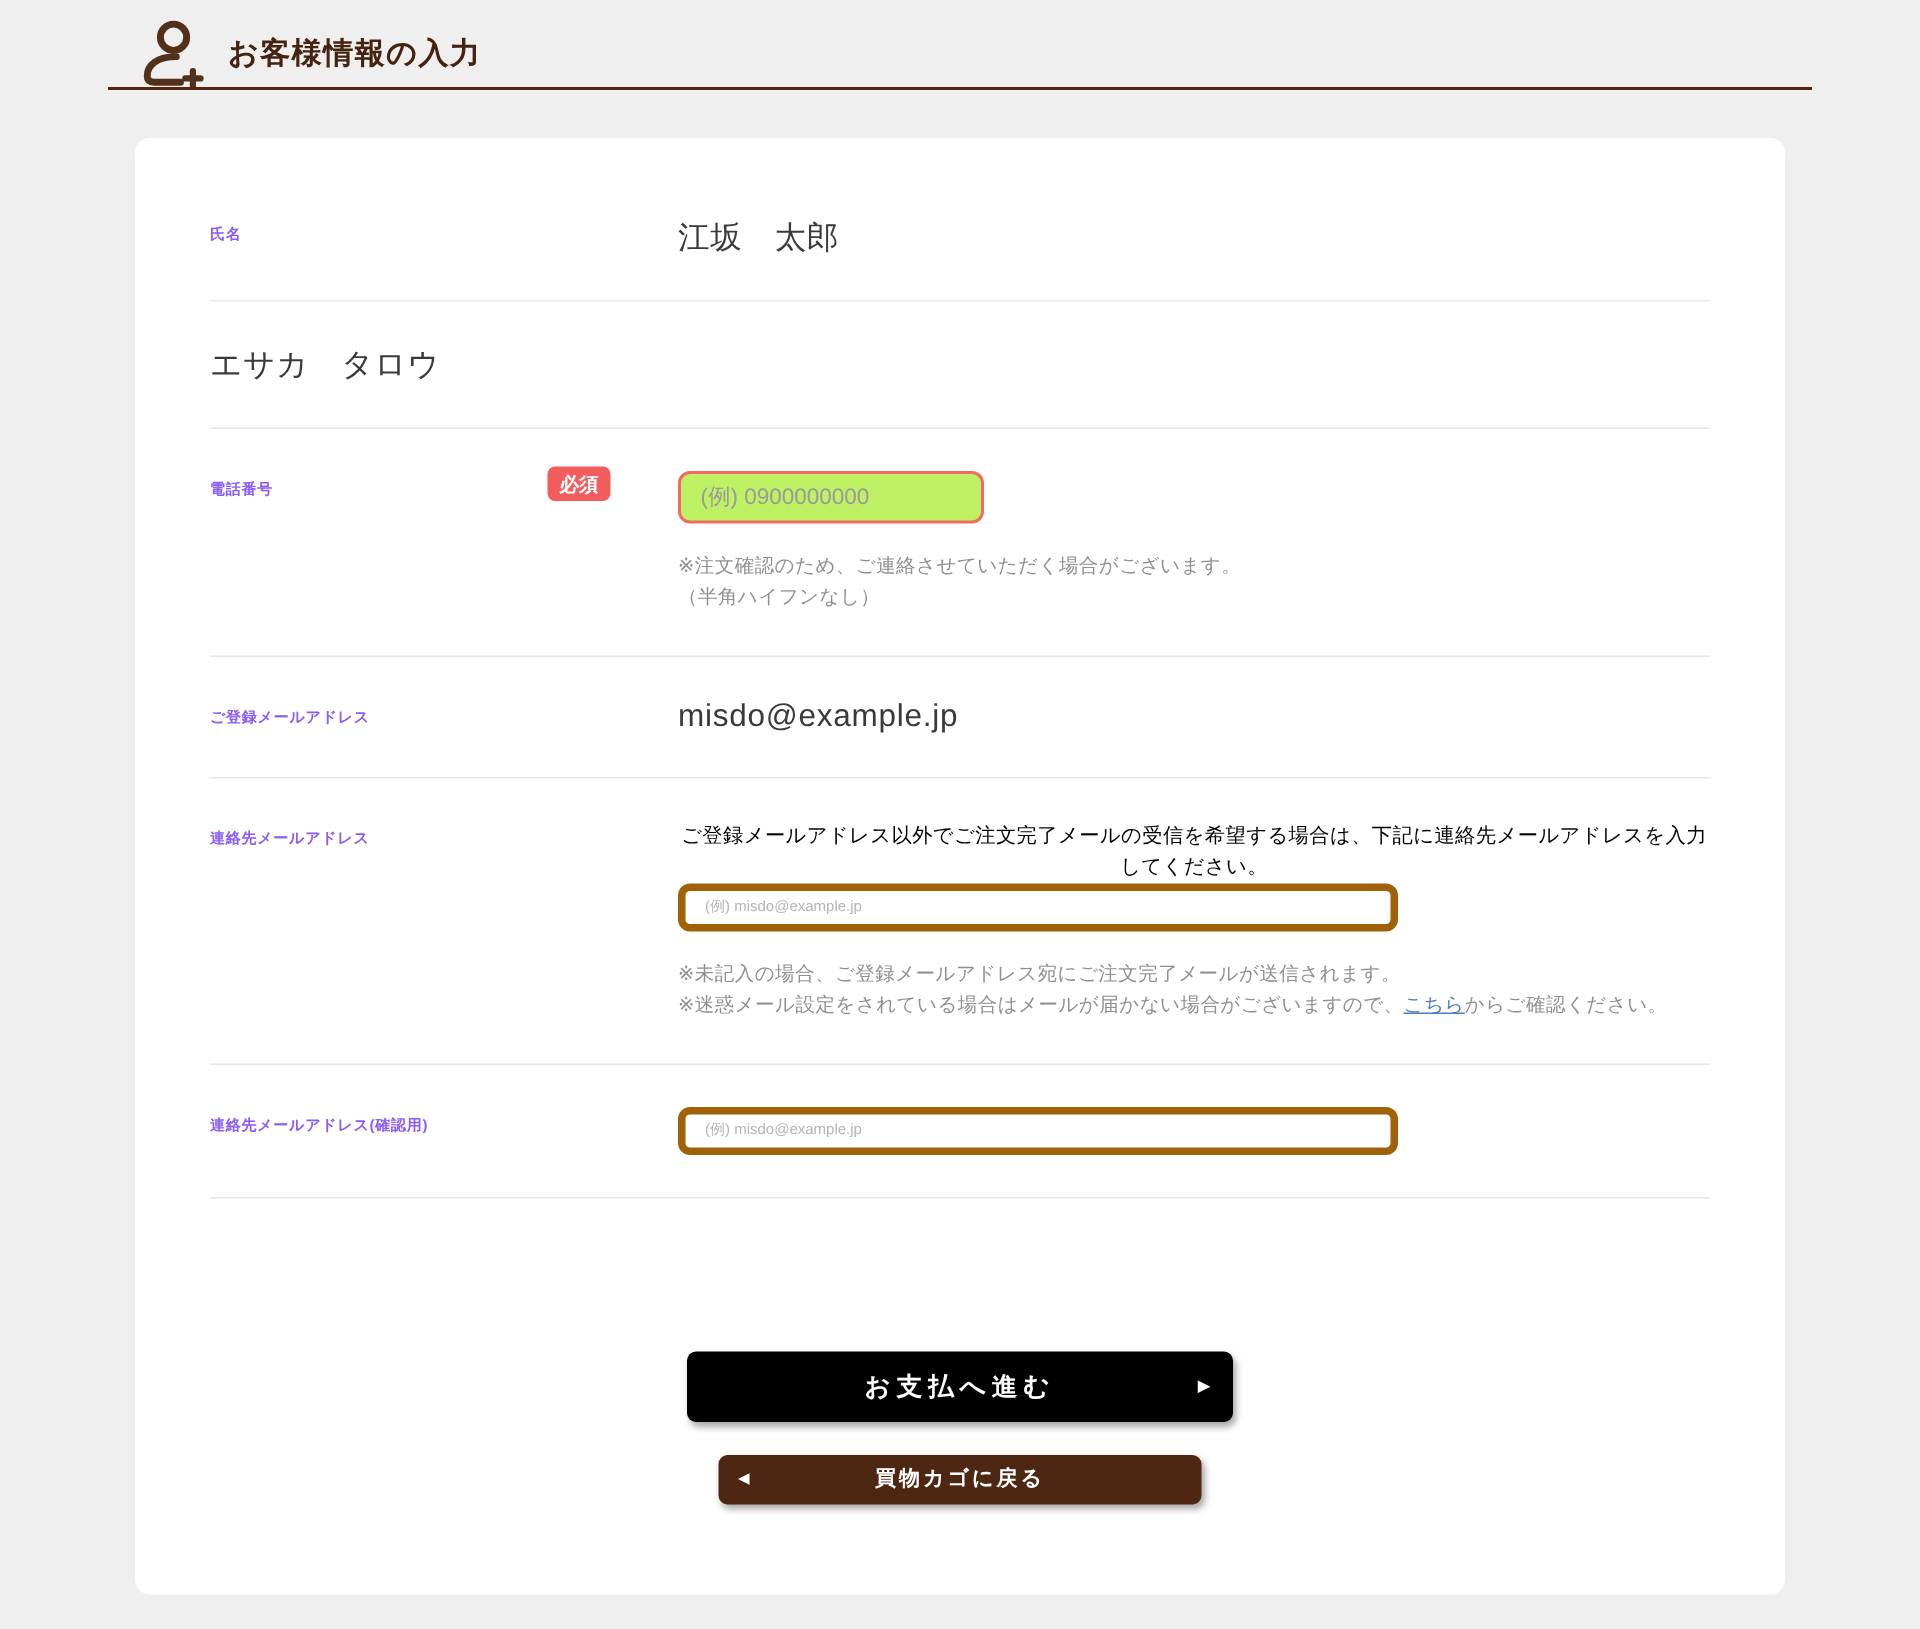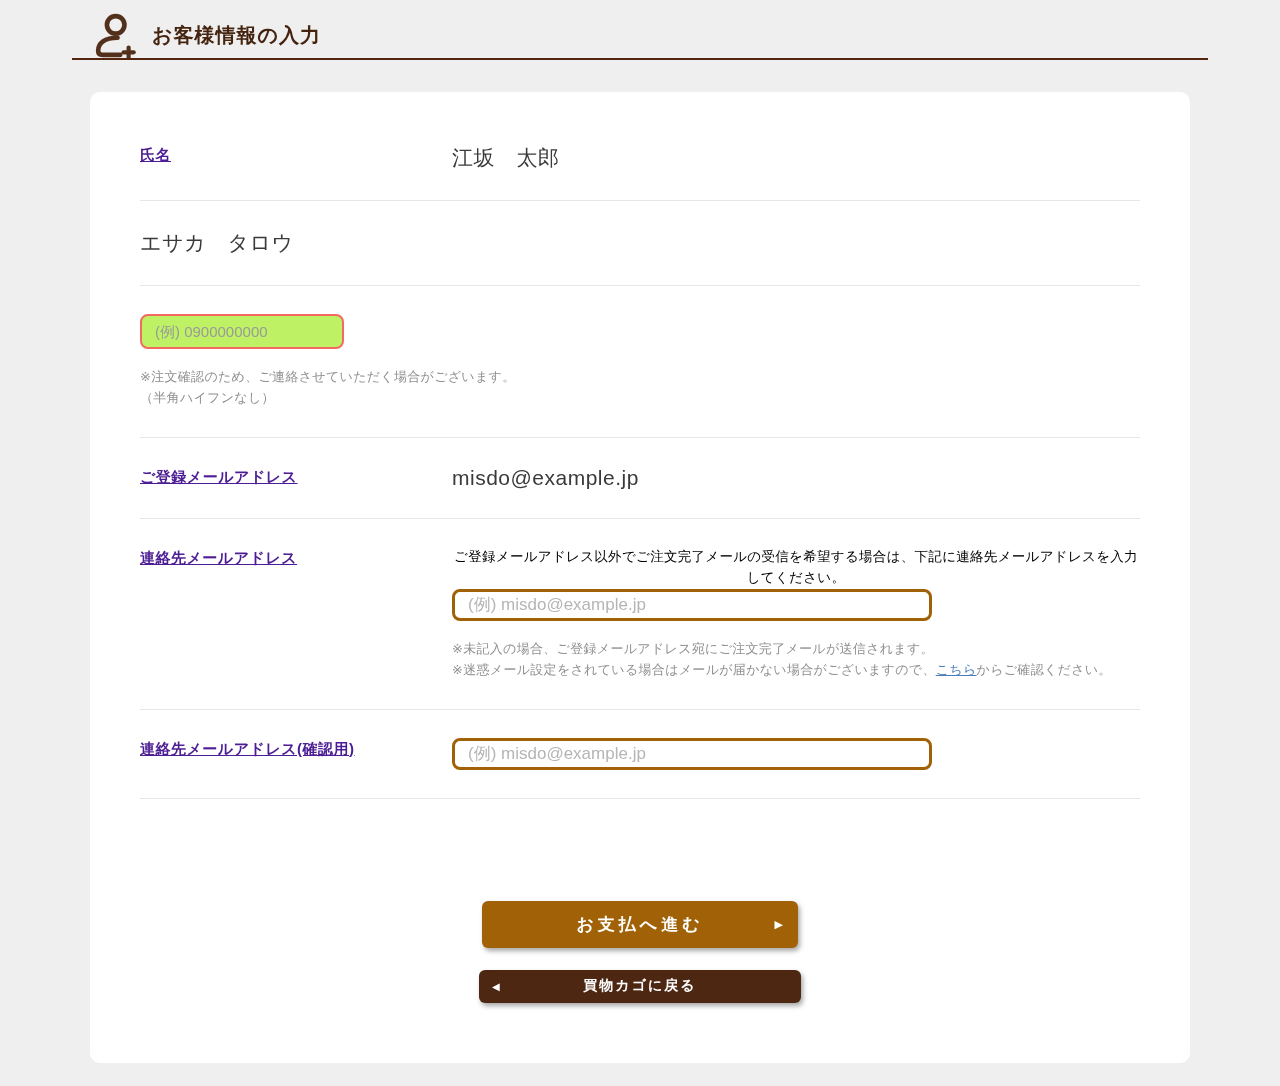--- a/index.html
+++ b/index.html
@@ -40,25 +40,24 @@
     align-items:flex-start;
     border-bottom:1px solid #e6e6e6;
     padding:28px 0;
   }
   .row-label-col {
     flex:0 0 312px;
     position:relative;
     padding-top:2px;
   }
   .row-label {
-    font-size:15px;
-    font-weight:bold;
-    color:#4c1d95;
+    font-size:10px;
+    font-weight:bold;
+    color:#8b5cf6;
     letter-spacing:0.5px;
-    text-decoration:underline;
   }
   .required-badge {
     position:absolute;
     right:45px;
     top:-3px;
     background:#f25c5c;
     color:#fff;
     font-size:13px;
     font-weight:bold;
     border-radius:5px;
@@ -75,25 +74,25 @@
     border-radius:8px;
     background:#bef264;
     padding:0 13px;
     font-size:15px;
     color:#333;
     outline:none;
   }
   .phone-input::placeholder { color:#9a9a9a; }
   .email-input {
     width:480px; height:32px;
-    border:3px solid #a16207;
+    border:5px solid #a16207;
     border-radius:8px;
     background:#fff;
     padding:0 13px;
-    font-size:17px;
+    font-size:10px;
     color:#333;
     outline:none;
   }
   .email-input::placeholder { color:#b5b5b5; }
 
   .field-notes { margin-top:17px; }
   .note-line {
     font-size:13px;
     color:#8f8f8f;
     line-height:1.65;
@@ -120,22 +119,22 @@
     display:block;
     border:none;
     cursor:pointer;
     color:#fff;
     font-weight:bold;
     font-family:"Liberation Sans","DejaVu Sans",sans-serif;
     border-radius:6px;
     box-shadow:2px 3px 5px rgba(0,0,0,0.35);
   }
   .btn-primary {
-    width:316px; height:47px;
-    background:#a16207;
+    width:364px; height:47px;
+    background:#000000;
     font-size:17px;
     letter-spacing:4px;
   }
   .btn-primary .arrow-right-icon {
     position:absolute; right:15px; top:50%;
     transform:translateY(-50%);
     font-size:11px; letter-spacing:0;
   }
   .btn-secondary {
     width:322px; height:33px;
@@ -178,20 +177,24 @@
     </div>
   </div>
 
   <div class="form-row">
     <div class="row-value-col">
       <span class="row-value">エサカ　タロウ</span>
     </div>
   </div>
 
   <div class="form-row">
+    <div class="row-label-col">
+      <span class="row-label">電話番号</span>
+      <span class="required-badge">必須</span>
+    </div>
     <div class="row-value-col">
       <input type="text" class="phone-input" placeholder="(例) 0900000000" style="">
       <div class="field-notes">
         <div class="note-line">※注文確認のため、ご連絡させていただく場合がございます。</div>
         <div class="note-line">（半角ハイフンなし）</div>
       </div>
     </div>
   </div>
 
   <div class="form-row">

